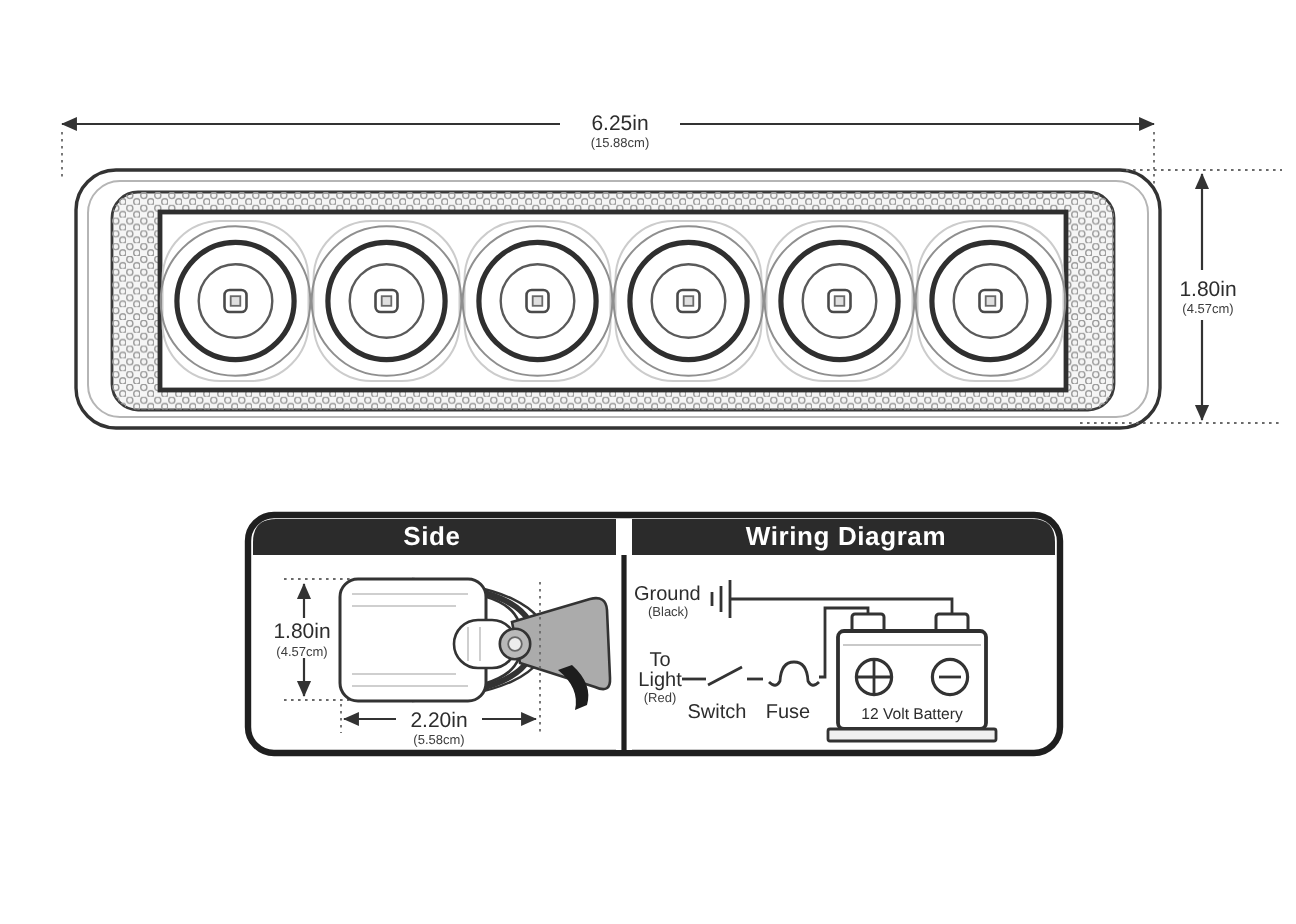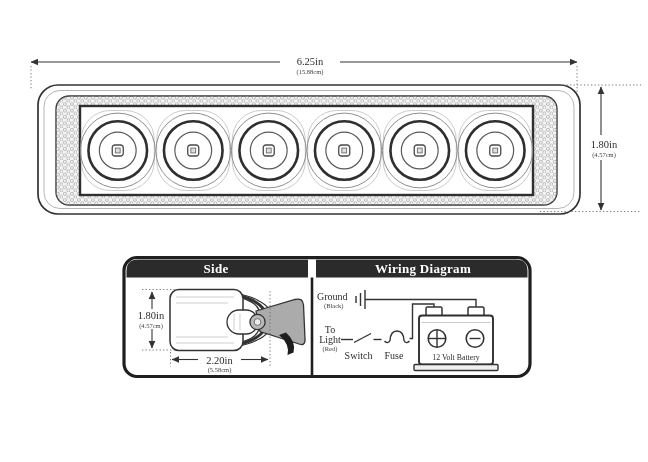--- a/index.html
+++ b/index.html
@@ -1,20 +1,20 @@
 <!DOCTYPE html>
 <html style="--background: #ffffff; --line: #333333; --header-bg: #2b2b2b; --header-text: #ffffff; --bracket-gray: #ababab; --pattern-dot: #9c9c9c;"><head>
 <meta charset="utf-8">
 <style>
   html,body{margin:0;padding:0;background:#fff;}
   .canvas{
     position:relative;
     width:648px;height:458px;
     background:var(--background,#fff);
-    font-family:Liberation Serif, serif;
+    font-family:Liberation Sans, sans-serif;
     overflow:hidden;
   }
   svg text{user-select:none;}
   .ot{stroke:var(--line,#333);}
   .dotted{stroke:#6a6a6a;stroke-dasharray:1.3 2.2;stroke-width:0.9;fill:none;}
   .dim{stroke:var(--line,#333);stroke-width:1.1;fill:none;}
   .wire{stroke:var(--line,#333);stroke-width:1.4;fill:none;}
   .t-dim{font-size:10.5px;fill:#2d2d2d;}
   .t-sub{font-size:6.5px;fill:#3d3d3d;}
   .t-head{font-size:13px;font-weight:600;fill:var(--header-text,#fff);letter-spacing:0.3px;}

